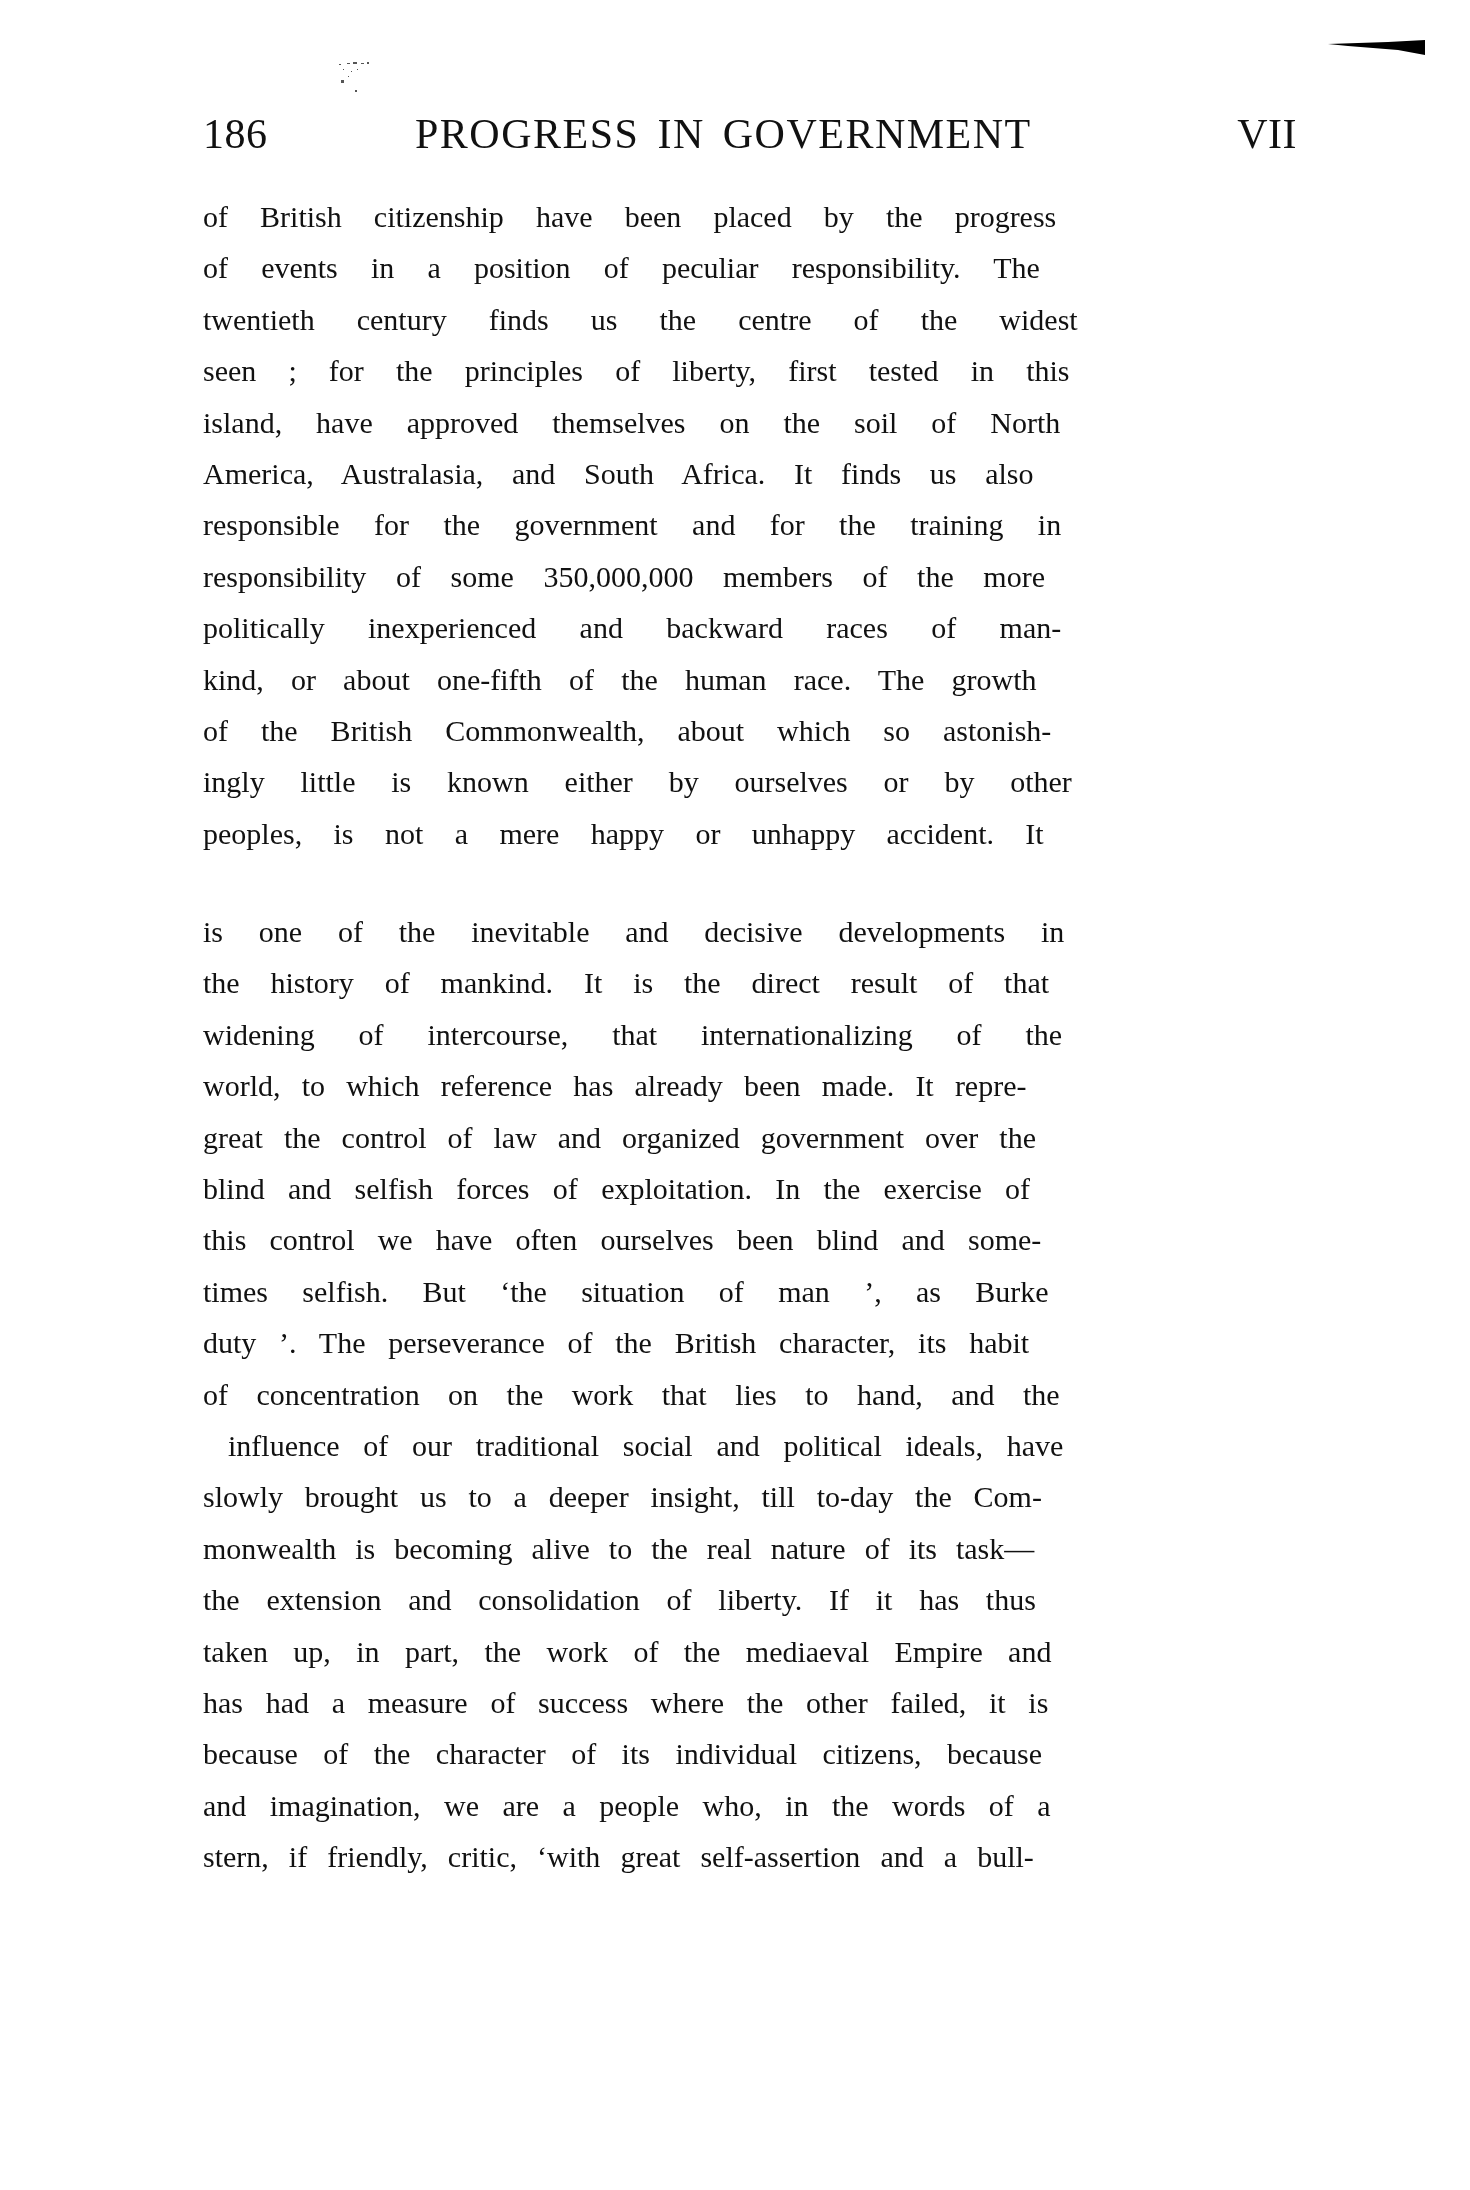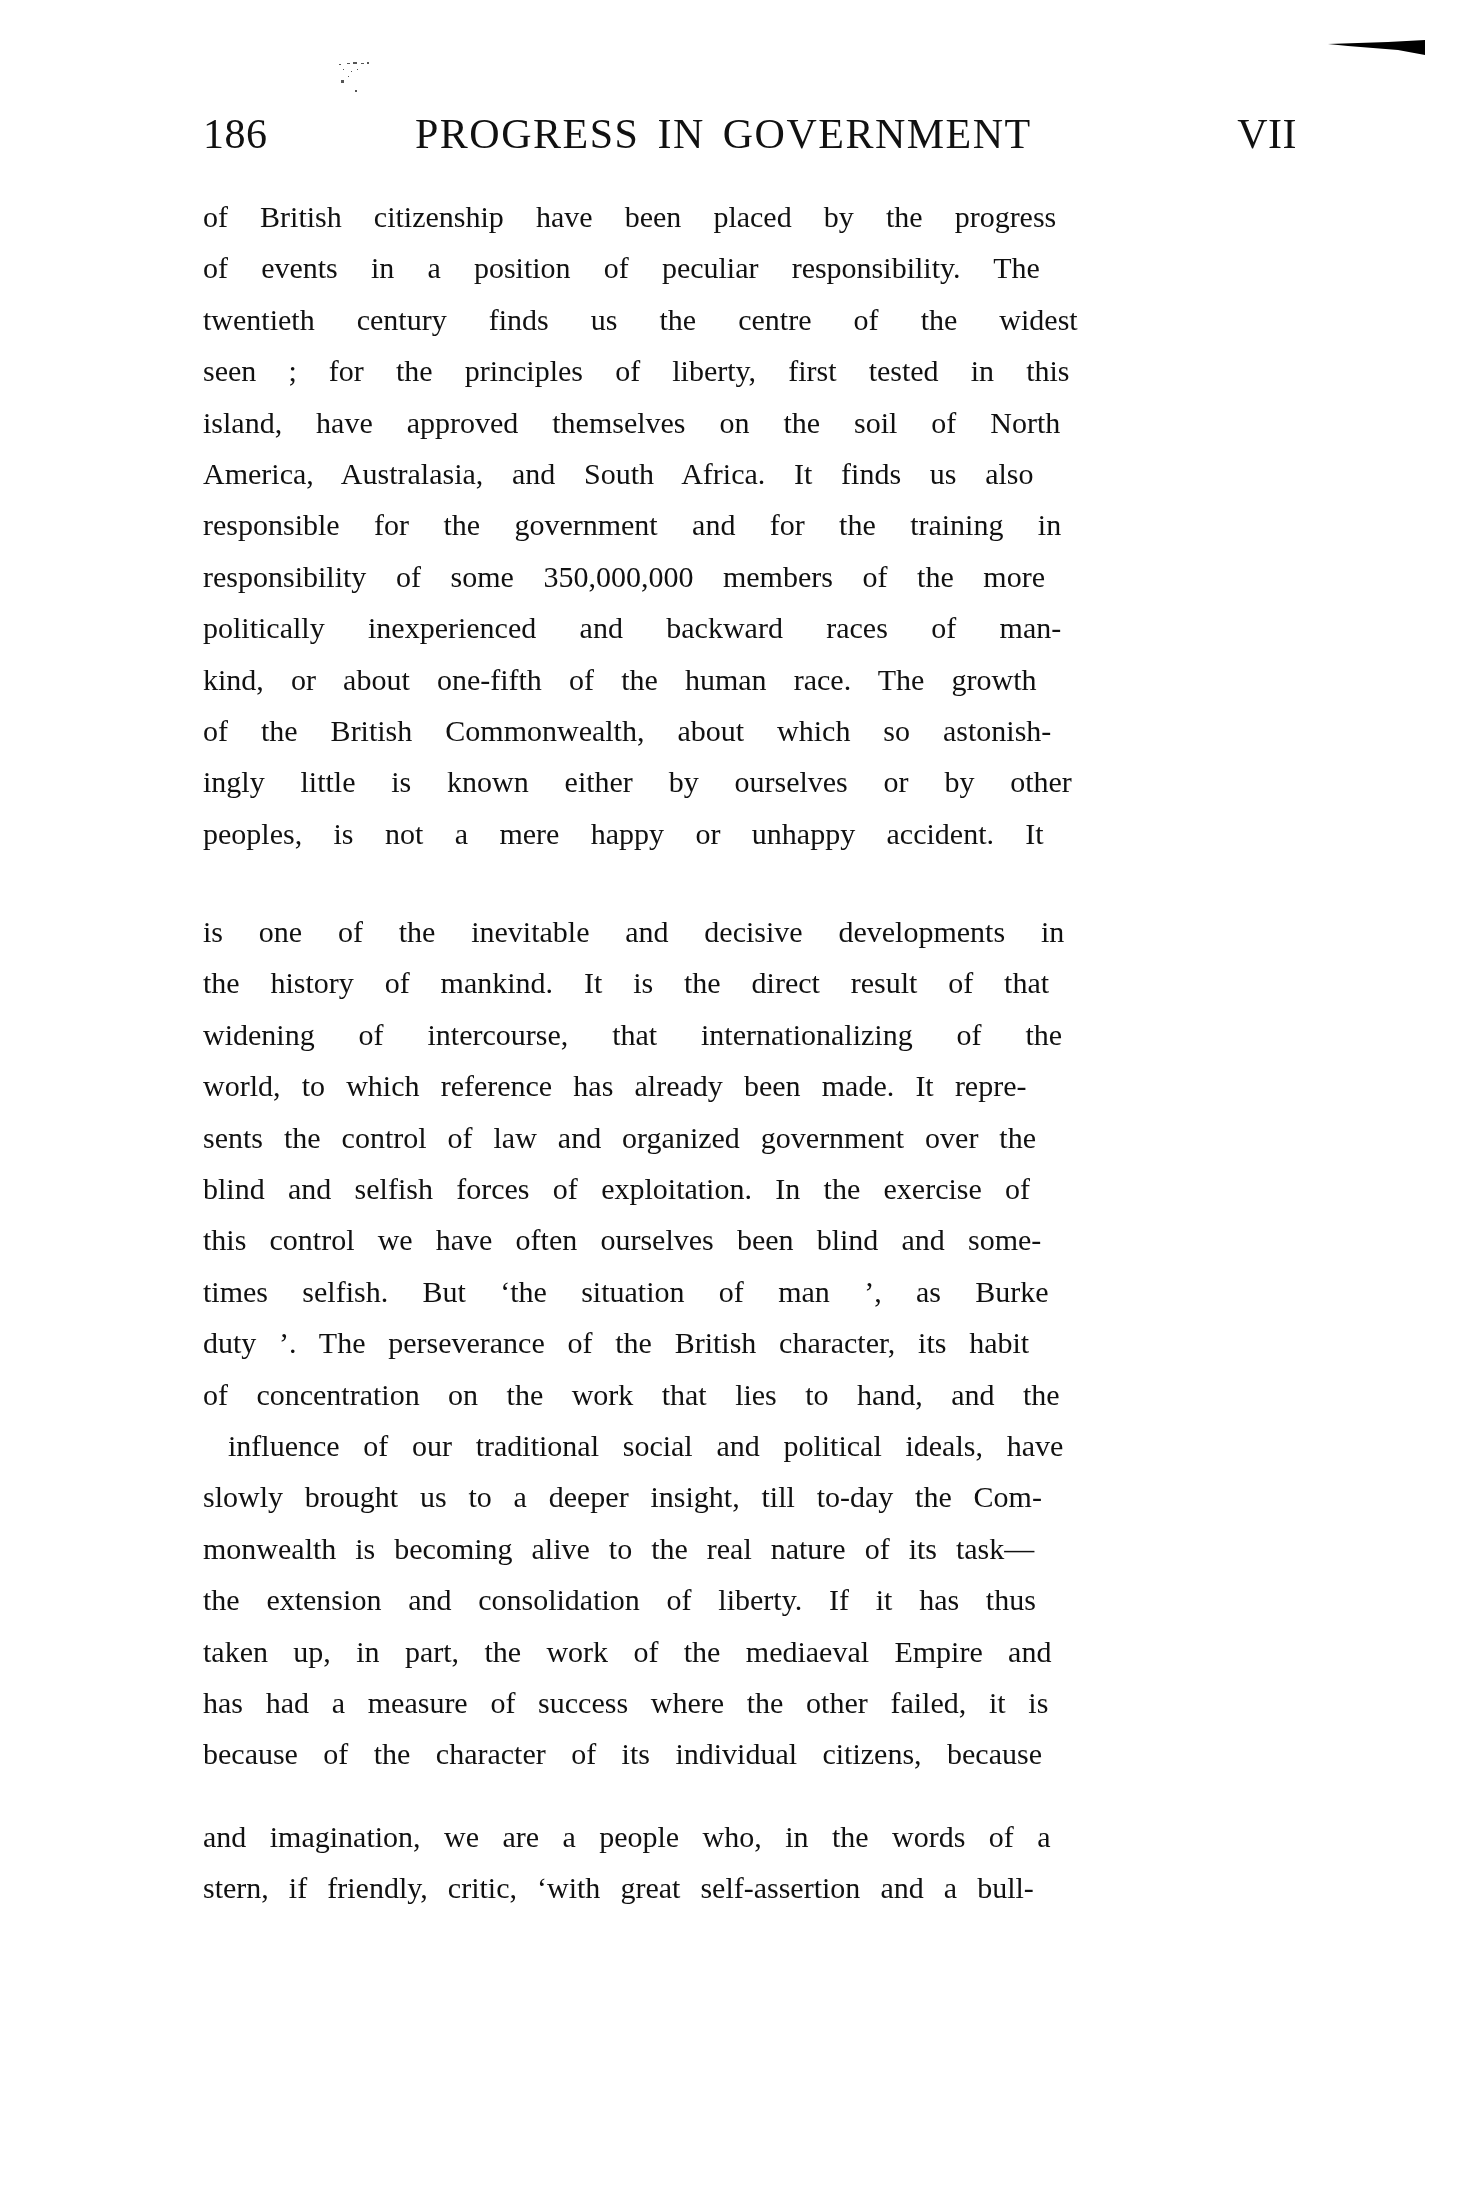--- a/index.html
+++ b/index.html
@@ -125,30 +125,30 @@
     <span class="line" style="white-space: nowrap; display: block; width: 1094px; word-spacing: 22.0804px; text-align: left; text-align-last: left;">responsibility of some 350,000,000 members of the more</span>
     <span class="line" style="white-space: nowrap; display: block; width: 1094px; word-spacing: 35.862px; text-align: left; text-align-last: left;">politically inexperienced and backward races of man-</span>
     <span class="line" style="white-space: nowrap; display: block; width: 1094px; word-spacing: 19.6438px; text-align: left; text-align-last: left;">kind, or about one-fifth of the human race.  The growth</span>
     <span class="line" style="white-space: nowrap; display: block; width: 1094px; word-spacing: 25.4888px; text-align: left; text-align-last: left;">of the British Commonwealth, about which so astonish-</span>
     <span class="line" style="white-space: nowrap; display: block; width: 1094px; word-spacing: 28.309px; text-align: left; text-align-last: left;">ingly little is known either by ourselves or by other</span>
     <span class="line" style="white-space: nowrap; display: block; width: 1094px; word-spacing: 23.8953px; text-align: left; text-align-last: left;">peoples, is not a mere happy or unhappy accident.  It</span>
     <span class="line" style="white-space: nowrap; display: block; width: 1094px; word-spacing: 28.3008px; text-align: left; text-align-last: left; margin-top: 47px;">is one of the inevitable and decisive developments in</span>
     <span class="line" style="white-space: nowrap; display: block; width: 1094px; word-spacing: 23.3722px; text-align: left; text-align-last: left;">the history of mankind.  It is the direct result of that</span>
     <span class="line" style="white-space: nowrap; display: block; width: 1094px; word-spacing: 36.4089px; text-align: left; text-align-last: left; font-family: Liberation Serif, serif;">widening of intercourse, that internationalizing of the</span>
     <span class="line" style="white-space: nowrap; display: block; width: 1094px; word-spacing: 13.6672px; text-align: left; text-align-last: left;">world, to which reference has already been made.  It repre-</span>
-    <span class="line" style="white-space: nowrap; display: block; width: 1094px; word-spacing: 13.4774px; text-align: left; text-align-last: left;">sents the control of law and organized government over the</span>
+    <span class="line" style="white-space: nowrap; display: block; width: 1094px; word-spacing: 13.4774px; text-align: left; text-align-last: left;">great the control of law and organized government over the</span>
     <span class="line" style="white-space: nowrap; display: block; width: 1094px; word-spacing: 15.8125px; text-align: left; text-align-last: left;">blind and selfish forces of exploitation.  In the exercise of</span>
     <span class="line" style="white-space: nowrap; display: block; width: 1094px; word-spacing: 15.6667px; text-align: left; text-align-last: left;">this control we have often ourselves been blind and some-</span>
     <span class="line" style="white-space: nowrap; display: block; width: 1094px; word-spacing: 26.8422px; text-align: left; text-align-last: left;">times selfish.  But ‘the situation of man ’, as Burke</span>
     <span class="line" style="white-space: nowrap; display: block; width: 1094px; word-spacing: 15.2609px; text-align: left; text-align-last: left;">duty ’.  The perseverance of the British character, its habit</span>
     <span class="line" style="white-space: nowrap; display: block; width: 1094px; word-spacing: 20.9328px; text-align: left; text-align-last: left;">of concentration on the work that lies to hand, and the</span>
     <span class="line" style="white-space: nowrap; display: block; width: 1094px; word-spacing: 16.2109px; text-align: center; text-align-last: left; margin-left: 25px;">influence of our traditional social and political ideals, have</span>
     <span class="line" style="white-space: nowrap; display: block; width: 1094px; word-spacing: 14.3141px; text-align: left; text-align-last: left;">slowly brought us to a deeper insight, till to-day the Com-</span>
     <span class="line" style="white-space: nowrap; display: block; width: 1094px; word-spacing: 11.4812px; text-align: left; text-align-last: left;">monwealth is becoming alive to the real nature of its task—</span>
     <span class="line" style="white-space: nowrap; display: block; width: 1094px; word-spacing: 19.2547px; text-align: left; text-align-last: left;">the extension and consolidation of liberty.  If it has thus</span>
     <span class="line" style="white-space: nowrap; display: block; width: 1094px; word-spacing: 17.8641px; text-align: left; text-align-last: left;">taken up, in part, the work of the mediaeval Empire and</span>
     <span class="line" style="white-space: nowrap; display: block; width: 1094px; word-spacing: 15.2074px; text-align: left; text-align-last: left;">has had a measure of success where the other failed, it is</span>
     <span class="line" style="white-space: nowrap; display: block; width: 1094px; word-spacing: 17.9297px; text-align: left; text-align-last: left;">because of the character of its individual citizens, because</span>
-    <span class="line" style="white-space: nowrap; display: block; width: 1094px; word-spacing: 15.9276px; text-align: center; text-align-last: left; margin-top: 31px;">and imagination, we are a people who, in the words of a</span>
+    <span class="line" style="white-space: nowrap; display: block; width: 1094px; word-spacing: 15.9276px; text-align: center; text-align-last: left;">and imagination, we are a people who, in the words of a</span>
     <span class="line last" style="white-space: nowrap; display: block; width: 1094px; word-spacing: 12.5556px; text-align: left; text-align-last: left;">stern, if friendly, critic, ‘with great self-assertion and a bull-</span>
   </div>
 
 </div>
 
 </body></html>

